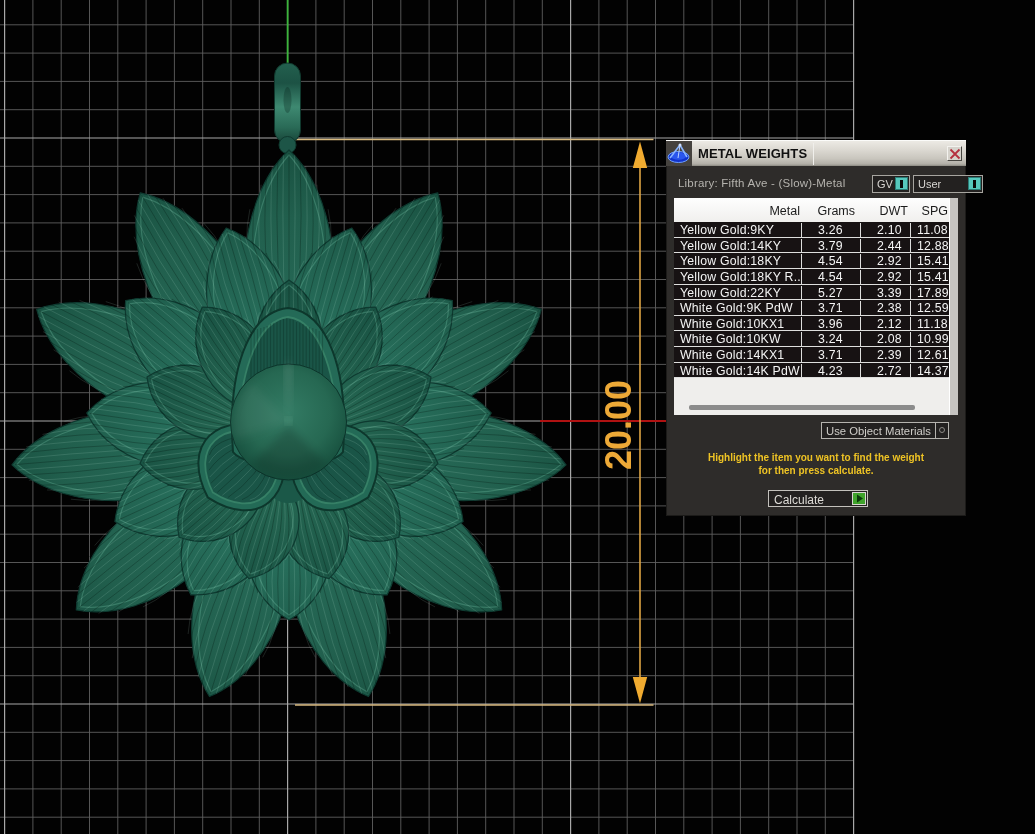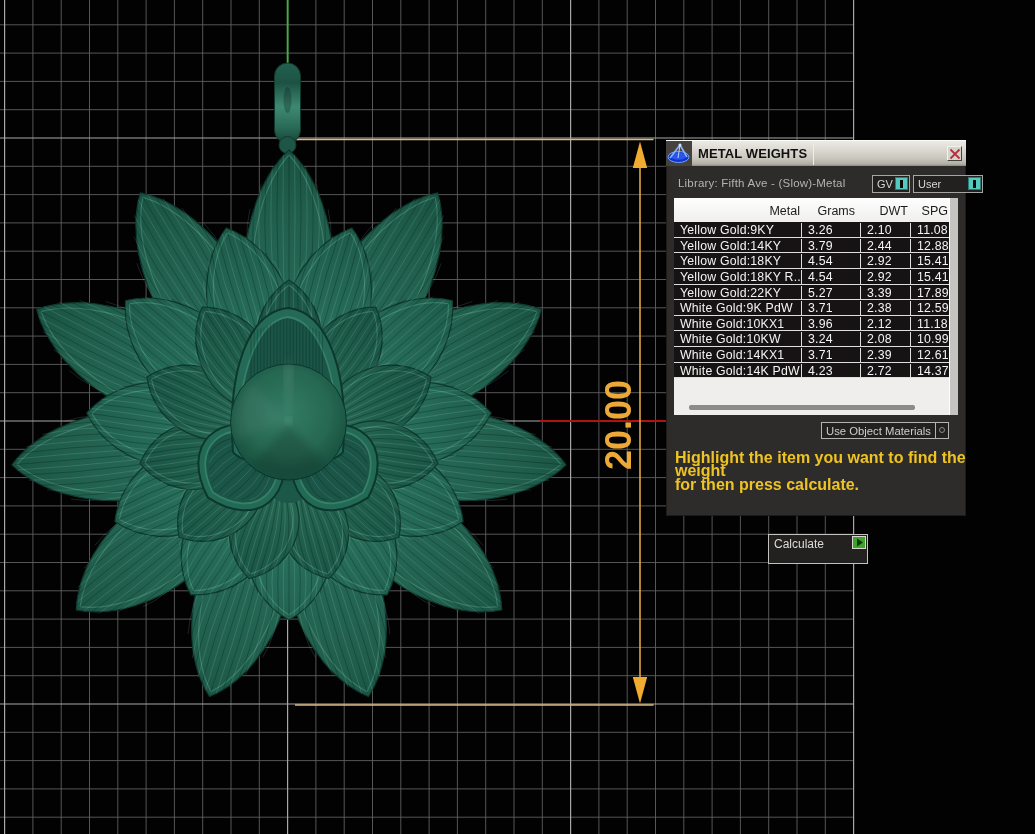--- a/index.html
+++ b/index.html
@@ -20,31 +20,31 @@
 .tgl .bar{position:absolute;left:4.5px;top:2px;width:2.5px;height:7.5px;background:#0a0a0a;}
 #table{position:absolute;left:7px;top:32px;width:284px;height:217px;background:#efeeec;}
 #thead{position:relative;width:100%;height:24px;background:linear-gradient(#fefefe,#f0efed);color:#1b1b1b;font-size:12.5px;text-align:right;}
 #thead div{position:absolute;top:6px;}
 .trow{position:relative;width:100%;height:15.64px;background:#171213;border-bottom:1.4px solid #dededd;color:#f4f4f4;font-size:12.3px;letter-spacing:0.2px;}
 .trow div{position:absolute;top:1px;white-space:nowrap;overflow:hidden;}
 .c0{left:6px;width:120px;}
 .c1{left:133px;width:48px;}
 .c2{left:192px;width:42px;}
 .c3{left:242px;width:32px;}
-.trow .c1,.trow .c2{border-left:1.6px solid #dededd;padding-left:6px;left:127px;height:14px;}
+.trow .c1,.trow .c2{border-left:1.6px solid #dededd;padding-left:16px;left:127px;height:14px;}
 .trow .c2{left:186px;}
 .trow .c3{border-left:1.6px solid #dededd;padding-left:6px;left:236px;height:14px;width:39px;}
 #hthumb{position:absolute;left:15px;top:207px;width:226px;height:4.5px;background:#8b8b8b;border-radius:2px;}
 #vscroll{position:absolute;right:0;top:0;width:9.5px;height:100%;background:#c6c4c1;border-left:1px solid #ffffff;}
 #uom{position:absolute;left:154px;top:256px;width:128px;height:17px;background:#232120;border:1px solid #b5b3ae;
  color:#cfcdc8;font-size:11.3px;padding:2px 0 6px 4px;}
 #uomr{position:absolute;right:0;top:0;width:13px;height:100%;border-left:1px solid #b5b3ae;}
 #uomc{position:absolute;left:3px;top:4px;width:6px;height:6px;border-radius:50%;border:1.2px solid #8d8b86;}
-#hint{position:absolute;left:8px;top:284.5px;width:100%;text-align:left;color:#eec324;font-size:16px;font-weight:bold;line-height:13.5px;}
-#calc{position:absolute;left:101px;top:324px;width:100px;height:30px;background:#232120;border:1px solid #c3c1bc;color:#dddbd6;font-size:12px;margin-top:44px;}
+#hint{position:absolute;left:0;top:284.5px;width:100%;text-align:center;color:#eec324;font-size:10px;font-weight:bold;line-height:13.5px;}
+#calc{position:absolute;left:101px;top:324px;width:100px;height:17px;background:#232120;border:1px solid #c3c1bc;color:#dddbd6;font-size:12px;}
 #calc span{position:absolute;left:5px;top:1.5px;}
 #cgreen{position:absolute;right:1px;top:1px;width:14px;height:13px;background:#3fa32b;border:1px solid #d8d6d1;display:flex;align-items:center;justify-content:center;}
 </style></head>
 <body>
 <svg width="1035" height="834" viewBox="0 0 1035 834" style="position:absolute;left:0;top:0">
     <defs>
       <radialGradient id="r1" cx="289.0" cy="442.0" r="300" gradientUnits="userSpaceOnUse">
         <stop offset="0.25" stop-color="#286e5b"></stop>
         <stop offset="0.75" stop-color="#215f4d"></stop>
         <stop offset="1" stop-color="#185040"></stop>

